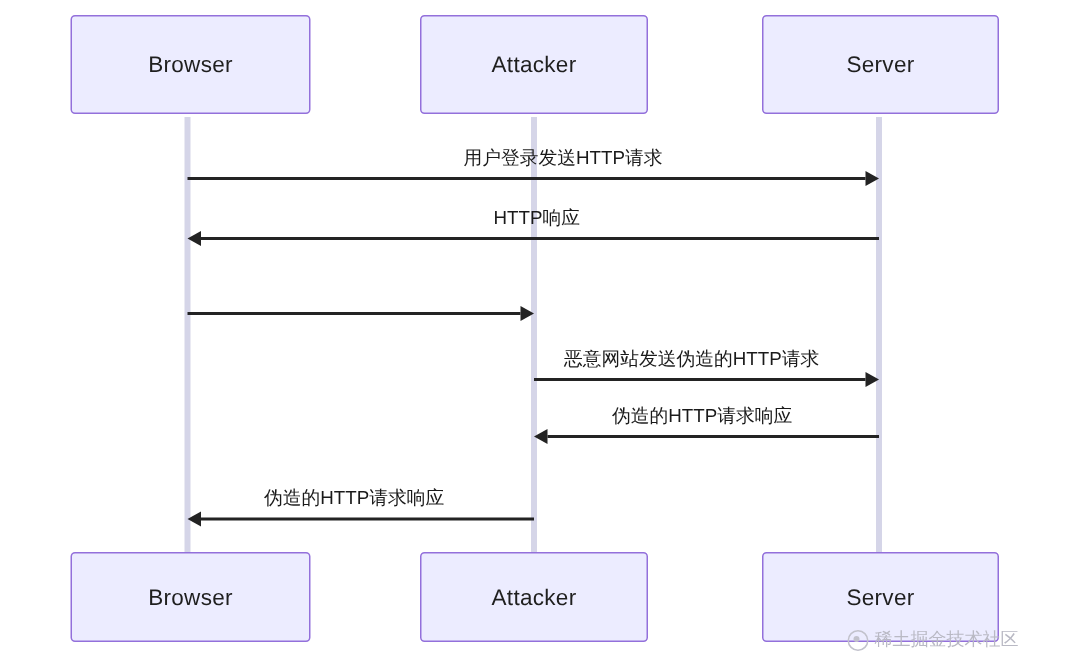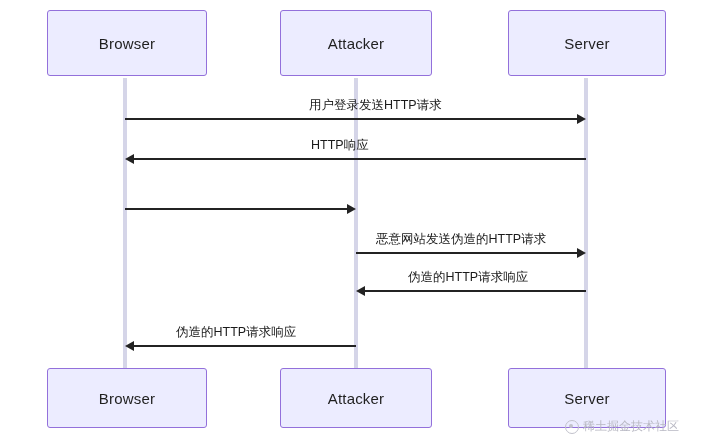--- a/index.html
+++ b/index.html
@@ -117,21 +117,21 @@
   <div class="actor-box" style="left:508px;top:10px;width:158px;height:66px;">
     <span>Server</span>
   </div>
 
   <div class="msg" style="left:125px;top:118px;width:452px;"></div>
   <div class="arrowhead right" style="left:577px;top:114px;"></div>
   <div class="msg-label" style="left:261px;top:97px;margin-left:48px;">用户登录发送HTTP请求</div>
 
   <div class="msg" style="left:134px;top:158px;width:452px;"></div>
   <div class="arrowhead left" style="left:125px;top:154px;"></div>
-  <div class="msg-label" style="left:311px;top:137px;">HTTP响应</div>
+  <div class="msg-label" style="left:329px;top:137px;">HTTP响应</div>
 
   <div class="msg" style="left:125px;top:208px;width:222px;"></div>
   <div class="arrowhead right" style="left:347px;top:204px;"></div>
 
   <div class="msg" style="left:356px;top:252px;width:221px;"></div>
   <div class="arrowhead right" style="left:577px;top:248px;"></div>
   <div class="msg-label" style="left:376px;top:231px;text-align:right;">恶意网站发送伪造的HTTP请求</div>
 
   <div class="msg" style="left:365px;top:290px;width:221px;"></div>
   <div class="arrowhead left" style="left:356px;top:286px;"></div>

